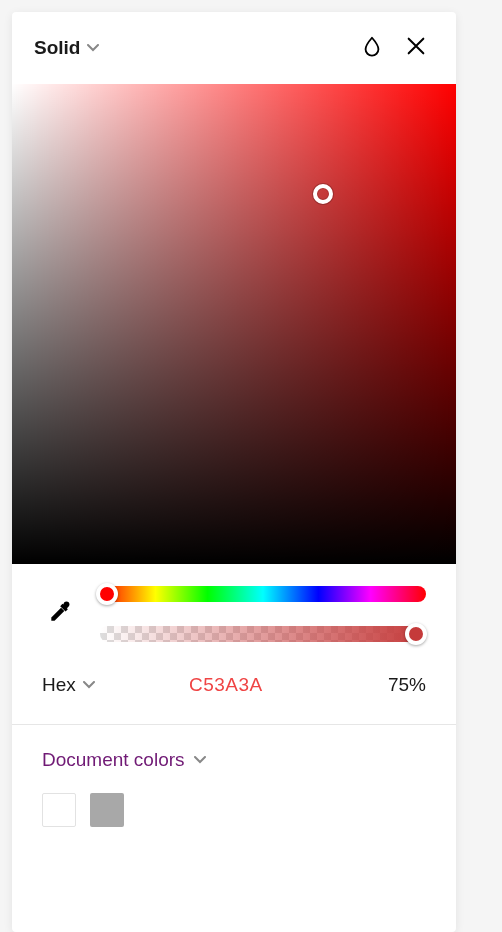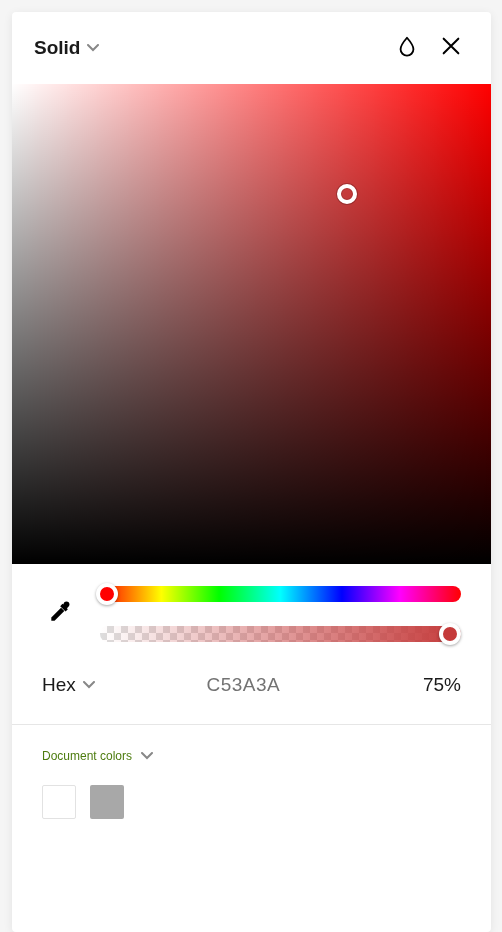--- a/index.html
+++ b/index.html
@@ -7,21 +7,21 @@
     font-family: -apple-system, BlinkMacSystemFont, "Segoe UI", Helvetica, Arial, sans-serif;
     background: #f5f5f5;
     width: 502px;
     height: 932px;
     position: relative;
   }
   .panel {
     position: absolute;
     left: 12px;
     top: 12px;
-    width: 479px;
+    width: 444px;
     height: 920px;
     background: #fff;
     border-radius: 4px;
     box-shadow: 0 2px 10px rgba(0,0,0,0.08);
     overflow: hidden;
     display: flex;
     flex-direction: column;
   }
   .header {
     display: flex;
@@ -146,21 +146,21 @@
     gap: 6px;
     cursor: pointer;
     text-align: center;
   }
   .hex-value {
     flex: 1;
     text-align: center;
     letter-spacing: 0.5px;
     border: none;
     font-size: 19px;
-    color: #737373;
+    color: #ef4444;
     font-family: inherit;
   }
   .opacity-value {
     text-align: right;
     min-width: 70px;
   }
   .divider {
     height: 1px;
     background: #e6e6e6;
     width: 100%;
@@ -168,22 +168,22 @@
   .doc-colors-section {
     padding: 24px 30px;
   }
   .section-header {
     display: flex;
     align-items: center;
     gap: 8px;
     cursor: pointer;
   }
   .section-title {
-    font-size: 12px;
-    color: #4d7c0f;
+    font-size: 19px;
+    color: #701a75;
   }
   .swatch-row {
     display: flex;
     gap: 14px;
     margin-top: 22px;
   }
   .swatch {
     width: 34px;
     height: 34px;
     border-radius: 2px;

